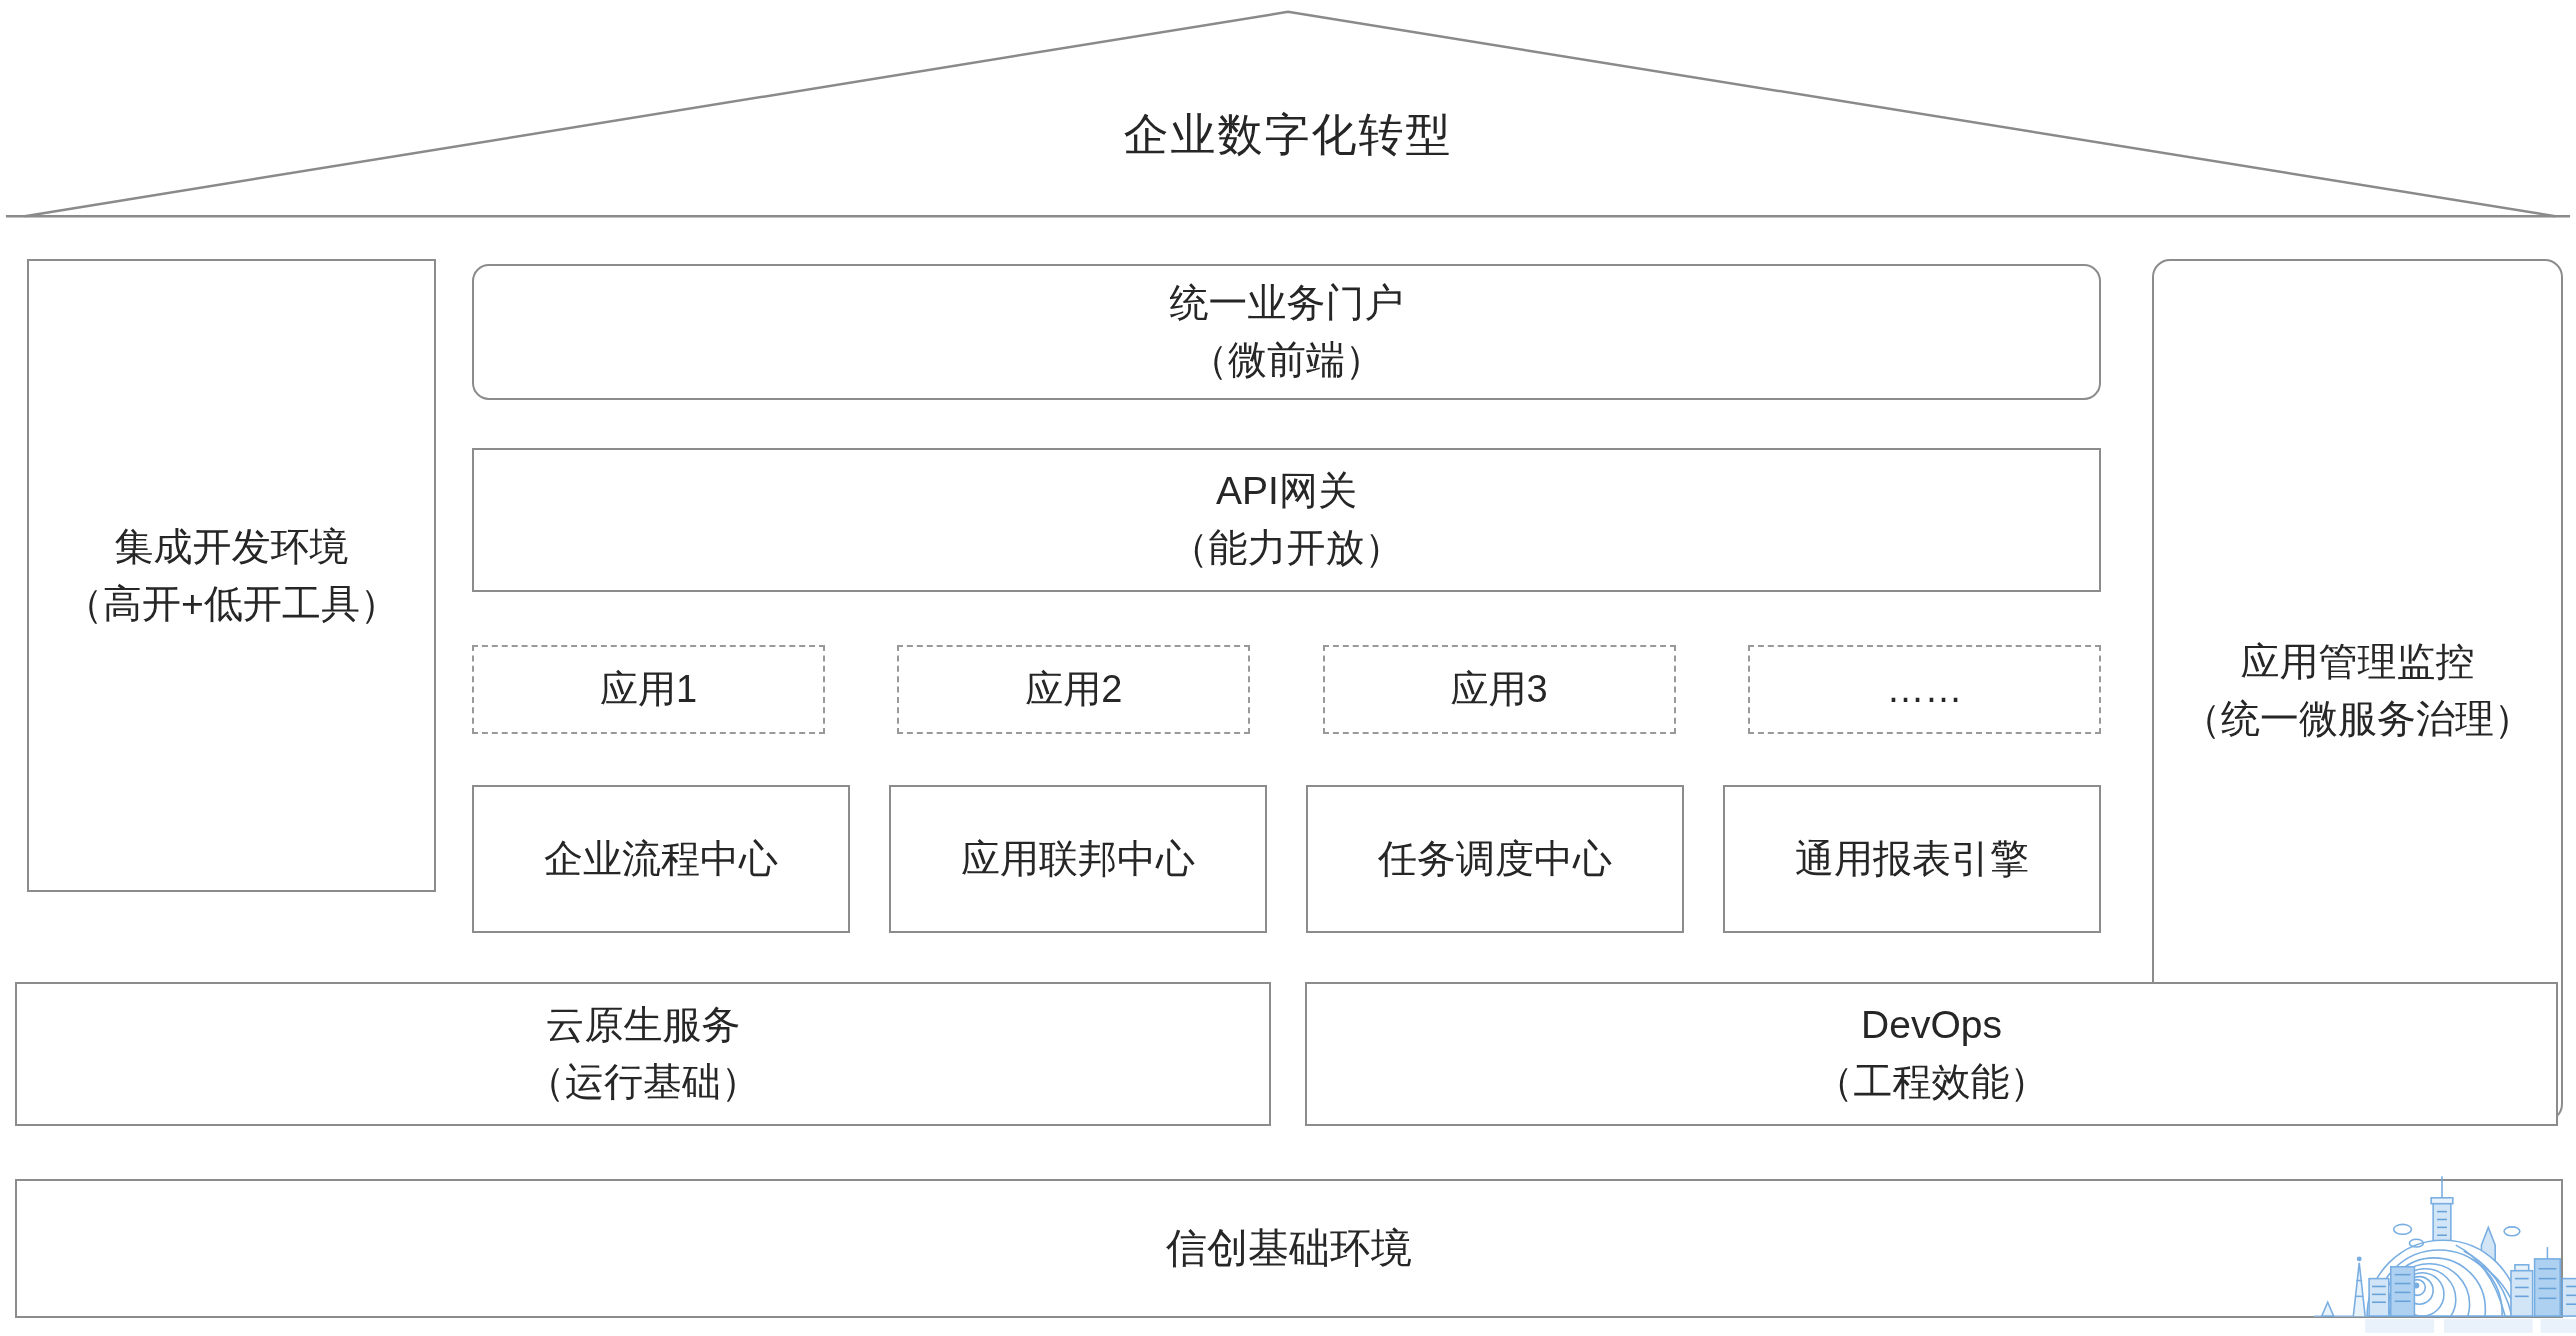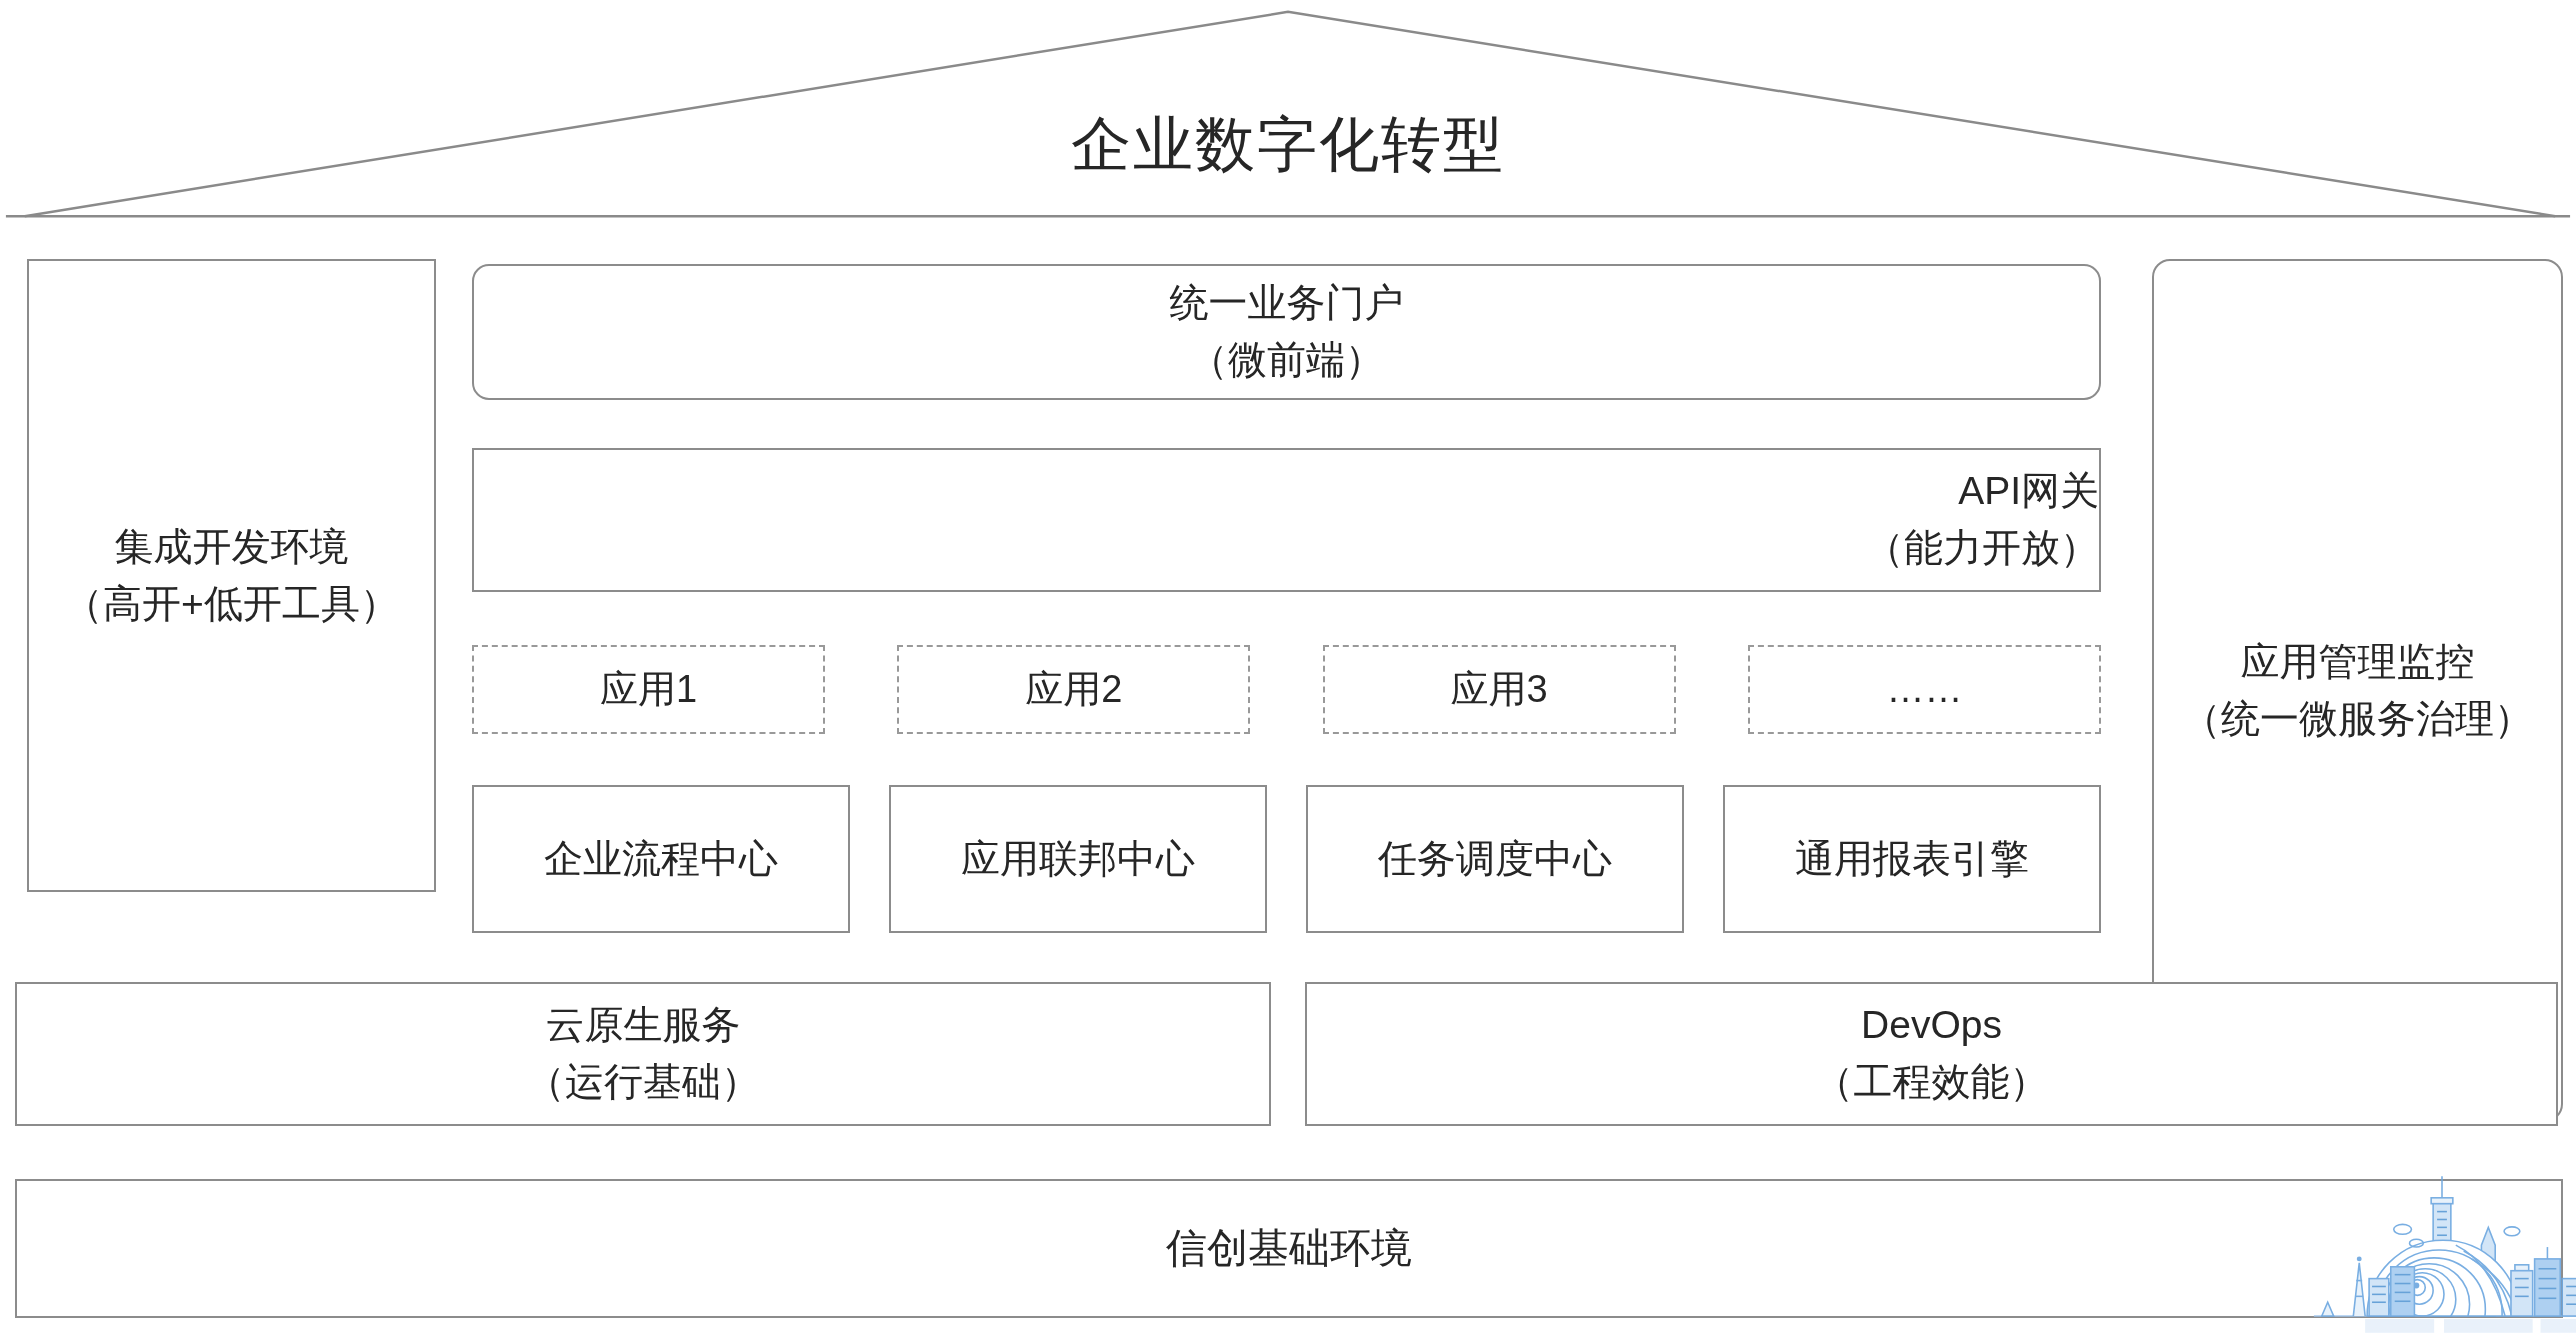--- a/index.html
+++ b/index.html
@@ -20,39 +20,39 @@
     position: absolute;
     left: 0;
     top: 0;
   }
   .roof-title {
     position: absolute;
     left: 0;
     top: 105px;
     width: 100%;
     text-align: center;
-    font-size: 60px;
+    font-size: 45px;
     font-weight: 500;
     letter-spacing: 2px;
   }
   .panel, .box {
     position: absolute;
     box-sizing: border-box;
     border: 2px solid #8c8c8c;
     background: #ffffff;
     display: flex;
     flex-direction: column;
     align-items: center;
     justify-content: center;
     text-align: center;
   }
   .left-panel  { left: 27px;   top: 259px; width: 409px;  height: 633px; }
   .right-panel { left: 2152px; top: 259px; width: 411px;  height: 863px; border-radius: 18px; }
   .portal-box  { left: 472px;  top: 264px; width: 1629px; height: 136px; border-radius: 17px; }
-  .api-box     { left: 472px;  top: 448px; width: 1629px; height: 144px; align-items: flex-end; }
+  .api-box     { left: 472px;  top: 448px; width: 1629px; height: 144px; }
   .cloud-box   { left: 15px;   top: 982px; width: 1256px; height: 144px; }
   .devops-box  { left: 1305px; top: 982px; width: 1253px; height: 144px; }
   .base-box    { left: 15px;   top: 1179px; width: 2548px; height: 139px; }
 
   .apps-row {
     position: absolute;
     left: 472px;
     top: 645px;
     width: 1629px;
     height: 89px;

